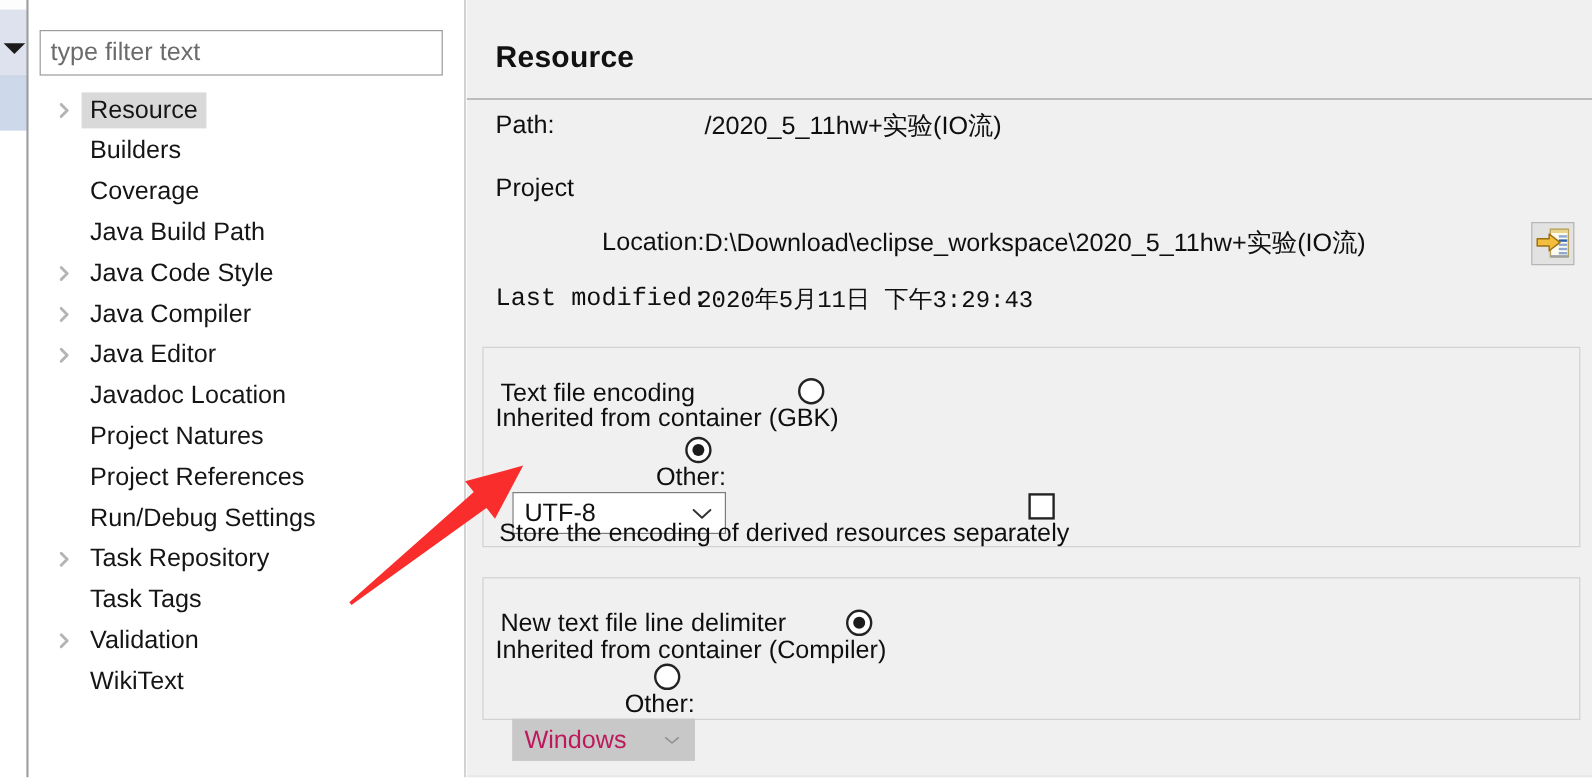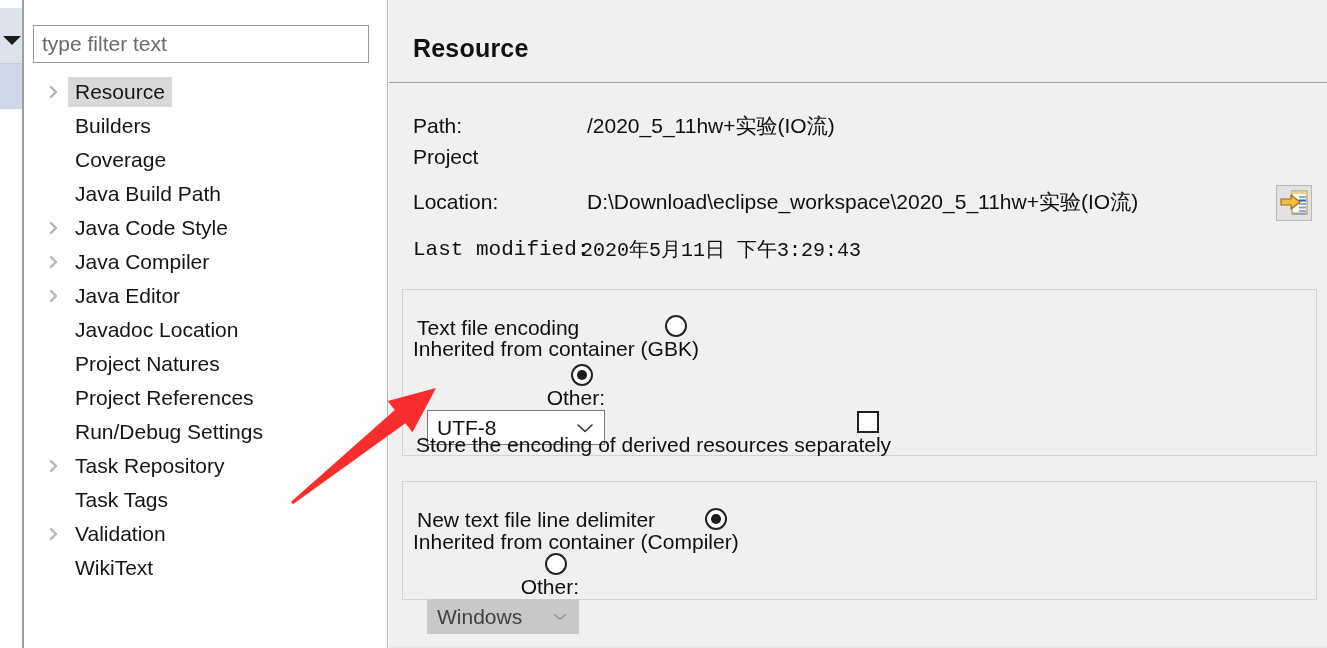--- a/index.html
+++ b/index.html
@@ -180,23 +180,23 @@
   .info-key {
     font-size: 21px;
     color: #0f0f0f;
     width: 174px;
     flex: none;
   }
   .info-val {
     font-size: 21px;
     color: #0f0f0f;
   }
-  #row-path     { top: 111px; }
+  #row-path     { top: 90px; }
   #row-type     { top: 142px; }
-  #row-location { top: 187px; }
+  #row-location { top: 187px; text-align: right; }
   #row-modified { top: 234px; font-family: Liberation Mono, monospace; }
   #row-modified .info-key { width: 168px; }
   #row-modified .info-val { font-size: 20px; }
 
   .explorer-btn {
     position: absolute;
     left: 887px; top: 185px;
     width: 36px; height: 36px;
     background: #e2e2e2;
     border: 1px solid #b6b6b6;
@@ -289,21 +289,21 @@
     justify-content: space-between;
     padding: 0 10px 0 9px;
     margin-left: 14px;
     font-size: 21px;
     color: #111111;
     cursor: default;
   }
   .combo.disabled {
     background: #c8c8c8;
     border: 1px solid #c8c8c8;
-    color: #404040;
+    color: #be185d;
     width: 152px;
   }
   .combo .chev {
     flex: none;
     display: block;
   }
 
   
   .annotation {
     position: absolute;

